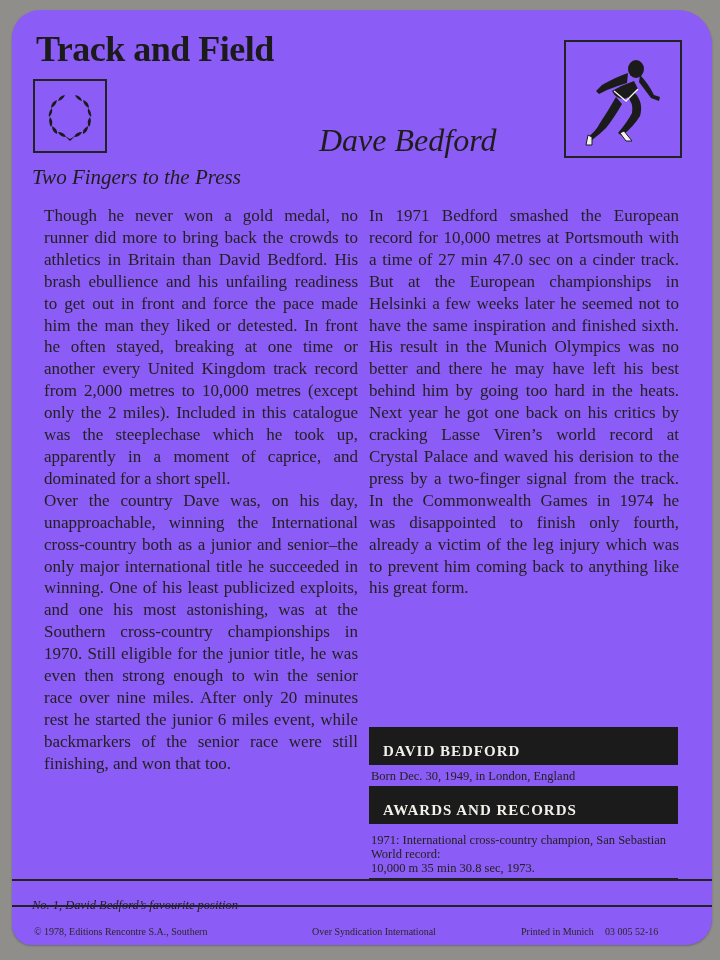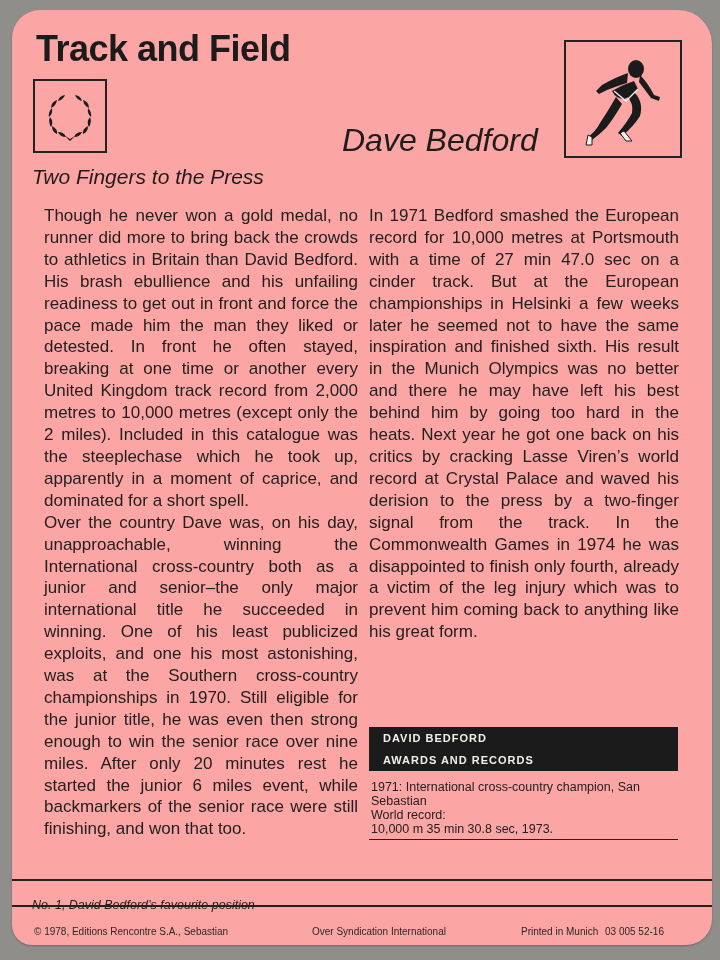--- a/index.html
+++ b/index.html
@@ -5,62 +5,63 @@
   html, body { margin: 0; padding: 0; }
   body {
     width: 720px; height: 960px; overflow: hidden;
     background: #8f8e8a;
     font-family: "Liberation Sans", sans-serif;
     color: #1f1d1c;
     position: relative;
   }
   .card {
     position: absolute; left: 12px; top: 10px; width: 700px; height: 935px;
-    background: #fca5a5;
+    background: #8b5cf6;
     border-radius: 28px 34px 26px 20px;
     box-shadow: 0 1px 2px rgba(0,0,0,0.25);
+    font-family: Liberation Serif, serif;
   }
   .title {
     position: absolute; left: 24px; top: 18px;
     font-size: 36px; font-weight: bold; letter-spacing: -0.5px;
     color: #1c1b1b;
   }
   .laurel-box {
     position: absolute; left: 21px; top: 69px; width: 70px; height: 70px;
     border: 2px solid #222;
     display: flex; align-items: center; justify-content: center;
   }
   .runner-box {
     position: absolute; left: 552px; top: 30px; width: 114px; height: 114px;
     border: 2px solid #222;
     display: flex; align-items: center; justify-content: center;
   }
   .name {
-    position: absolute; left: 330px; top: 112px;
+    position: absolute; left: 307px; top: 112px;
     font-size: 32px; font-style: italic; color: #1f1d1c;
   }
   .subtitle {
     position: absolute; left: 20px; top: 155px;
     font-size: 21px; font-style: italic; color: #1f1d1c;
   }
   .col {
     position: absolute; top: 195px;
     font-size: 17px; line-height: 21.9px; text-align: justify;
     color: #232120;
   }
   .col p { margin: 0; }
   .col-left { left: 32px; width: 314px; }
   .col-right { left: 357px; width: 310px; }
   .bio {
     position: absolute; left: 357px; top: 717px; width: 309px;
     font-size: 12px; color: #232120;
   }
   .bar {
     background: #1c1b1b; color: #f2f0ea; font-weight: bold;
-    font-size: 11px; letter-spacing: 1px; padding: 5px 0 5px 14px;
+    font-size: 15px; letter-spacing: 1px; padding: 16px 0 5px 14px;
   }
   .bio-line { padding: 4px 2px 3px 2px; line-height: 14px; font-size: 12.5px; }
   .bio-records { padding: 9px 2px 3px 2px; line-height: 14px; font-size: 12.5px; border-bottom: 1.5px solid #222; }
   .rule { position: absolute; left: 0; width: 700px; height: 1.5px; background: #222; }
   .caption {
     position: absolute; left: 20px; top: 888px;
     font-size: 12.5px; font-style: italic; color: #1f1d1c;
   }
   .footer {
     position: absolute; top: 916px; font-size: 10px; color: #2a2827;
@@ -118,29 +119,30 @@
     <p>Though he never won a gold medal, no runner did more to bring back the crowds to athletics in Britain than David Bedford. His brash ebullience and his unfailing readiness to get out in front and force the pace made him the man they liked or detested. In front he often stayed, breaking at one time or another every United Kingdom track record from 2,000 metres to 10,000 metres (except only the 2 miles). Included in this catalogue was the steeplechase which he took up, apparently in a moment of caprice, and dominated for a short spell.</p>
     <p>Over the country Dave was, on his day, unapproachable, winning the International cross-country both as a junior and senior–the only major international title he succeeded in winning. One of his least publicized exploits, and one his most astonishing, was at the Southern cross-country championships in 1970. Still eligible for the junior title, he was even then strong enough to win the senior race over nine miles. After only 20 minutes rest he started the junior 6 miles event, while backmarkers of the senior race were still finishing, and won that too.</p>
   </div>
 
   <div class="col col-right">
     <p>In 1971 Bedford smashed the European record for 10,000 metres at Portsmouth with a time of 27 min 47.0 sec on a cinder track. But at the European championships in Helsinki a few weeks later he seemed not to have the same inspiration and finished sixth. His result in the Munich Olympics was no better and there he may have left his best behind him by going too hard in the heats. Next year he got one back on his critics by cracking Lasse Viren’s world record at Crystal Palace and waved his derision to the press by a two-finger signal from the track. In the Commonwealth Games in 1974 he was disappointed to finish only fourth, already a victim of the leg injury which was to prevent him coming back to anything like his great form.</p>
   </div>
 
   <div class="bio">
     <div class="bar">DAVID BEDFORD</div>
+    <div class="bio-line">Born Dec. 30, 1949, in London, England</div>
     <div class="bar">AWARDS AND RECORDS</div>
     <div class="bio-records">
       <div>1971: International cross-country champion, San Sebastian</div>
       <div>World record:</div>
       <div>10,000 m 35 min 30.8 sec, 1973.</div>
     </div>
   </div>
 
   <div class="rule" style="top:869px"></div>
   <div class="caption">No. 1, David Bedford’s favourite position</div>
   <div class="rule" style="top:895px"></div>
 
-  <div class="footer" style="left:22px">© 1978, Editions Rencontre S.A., Sebastian</div>
+  <div class="footer" style="left:22px">© 1978, Editions Rencontre S.A., Southern</div>
   <div class="footer" style="left:300px">Over Syndication International</div>
   <div class="footer" style="left:509px">Printed in Munich</div>
   <div class="footer" style="left:593px">03 005 52-16</div>
 </div>
 
 </body></html>

